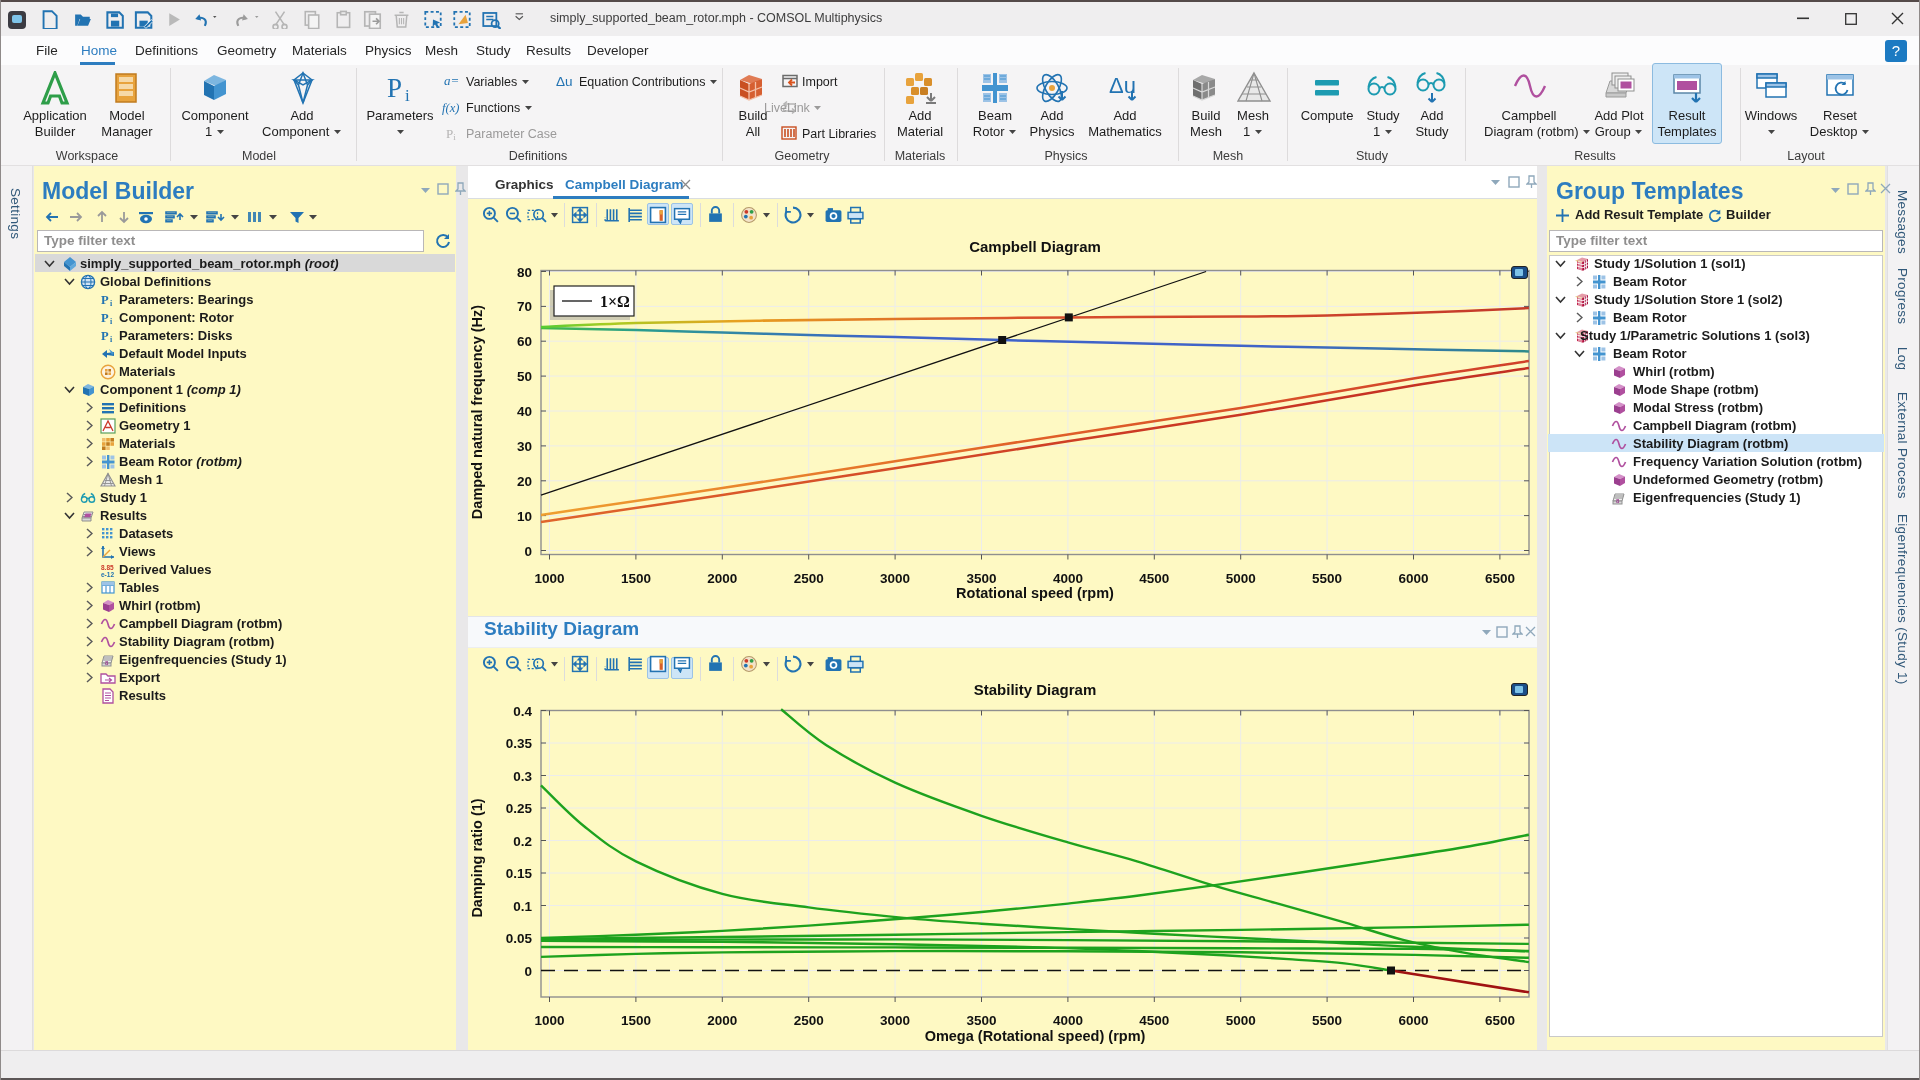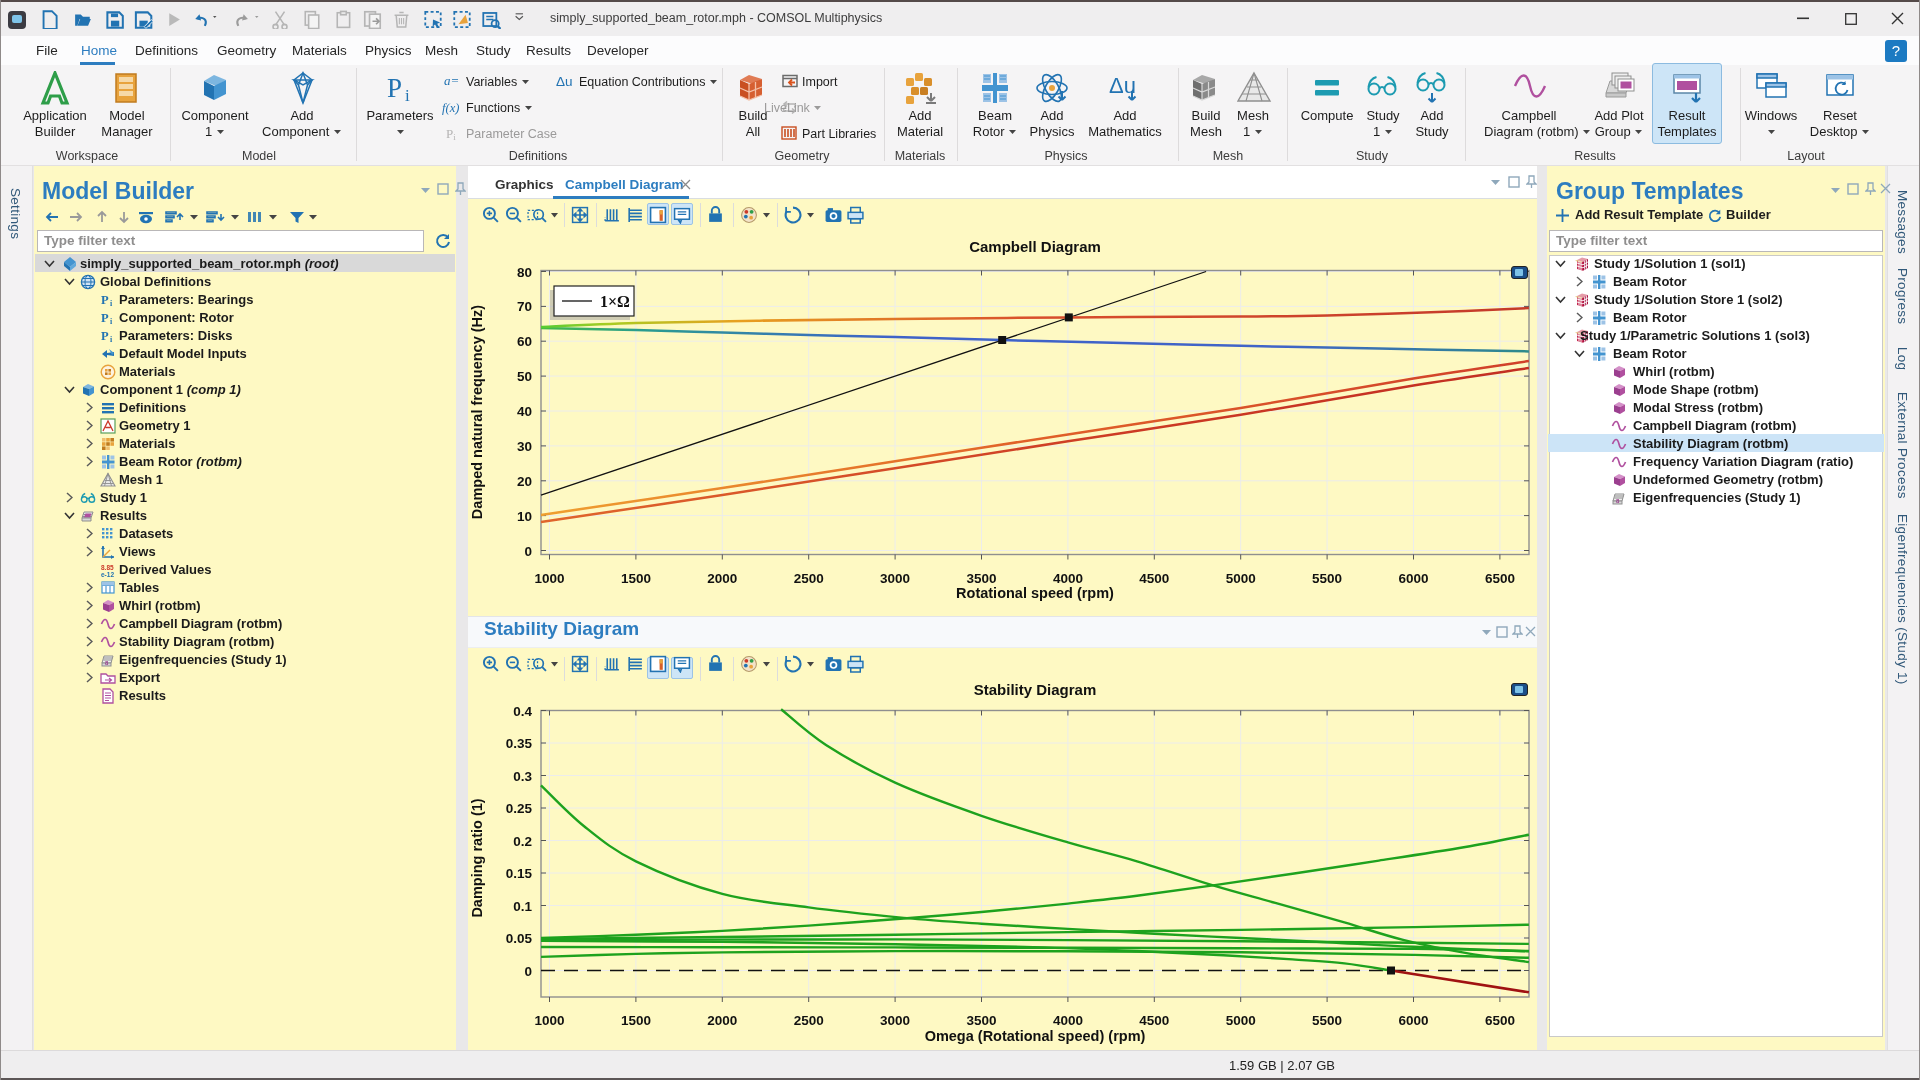--- a/index.html
+++ b/index.html
@@ -1359,21 +1359,21 @@
         <svg width="16" height="16" viewBox="0 0 16 16">
           <path d="M1.5 8c2.5-6 5-6 6.5 0s4 6 6.5 0" fill="none" stroke="#b0509f" stroke-width="1.7"></path>
         </svg>
       </div>
       <div class="treerow" style="left:86px;top:269px;">Stability Diagram (rotbm)</div>
       <div class="abs" style="left:64px;top:288px;width:17px;height:16px;">
         <svg width="16" height="16" viewBox="0 0 16 16">
           <path d="M1.5 8c2.5-6 5-6 6.5 0s4 6 6.5 0" fill="none" stroke="#b0509f" stroke-width="1.7"></path>
         </svg>
       </div>
-      <div class="treerow" style="left:86px;top:287px;">Frequency Variation Diagram (ratio)</div>
+      <div class="treerow" style="left:86px;top:287px;">Frequency Variation Solution (rotbm)</div>
       <div class="abs" style="left:64px;top:306px;width:17px;height:16px;">
         <svg width="16" height="16" viewBox="0 0 16 16">
           <path d="M3 5l5-3 6 2.5L9 7z" fill="#d490c8"></path>
           <path d="M3 5l6 2v7l-6-2.5z" fill="#9b3f8f"></path>
           <path d="M9 7l5-2.5V11l-5 3z" fill="#b0509f"></path>
         </svg>
       </div>
       <div class="treerow" style="left:86px;top:305px;">Undeformed Geometry (rotbm)</div>
       <div class="abs" style="left:64px;top:324px;width:17px;height:16px;">
         <svg width="16" height="16" viewBox="0 0 16 16">
@@ -1382,16 +1382,15 @@
             <path d="M3.8 6h8.5M3.3 8h8.5"></path>
           </g>
           <rect x="2" y="11" width="9" height="3" fill="#d8d8d8" stroke="#8f8f8f"></rect>
           <text x="5" y="12.5" font-size="6" fill="#9b3f8f">8</text>
         </svg>
       </div>
       <div class="treerow" style="left:86px;top:323px;">Eigenfrequencies (Study 1)</div>
     </div>
   </div>
 <div id="statusbar">
-    <div style="position:absolute;left:644px;top:7px;width:1276px;text-align:center;font-size:13px;color:#222;">1.59 GB | 2.07 GB</div>
     <div style="position:absolute;left:0;top:27px;width:1920px;height:3px;background:#5c5656;"></div>
   </div>
 <div style="position:absolute;left:0;top:0;width:1px;height:1080px;background:#8f8a89;"></div>
 <div style="position:absolute;left:1919px;top:0;width:1px;height:1080px;background:#8f8a89;"></div>
 </body></html>

